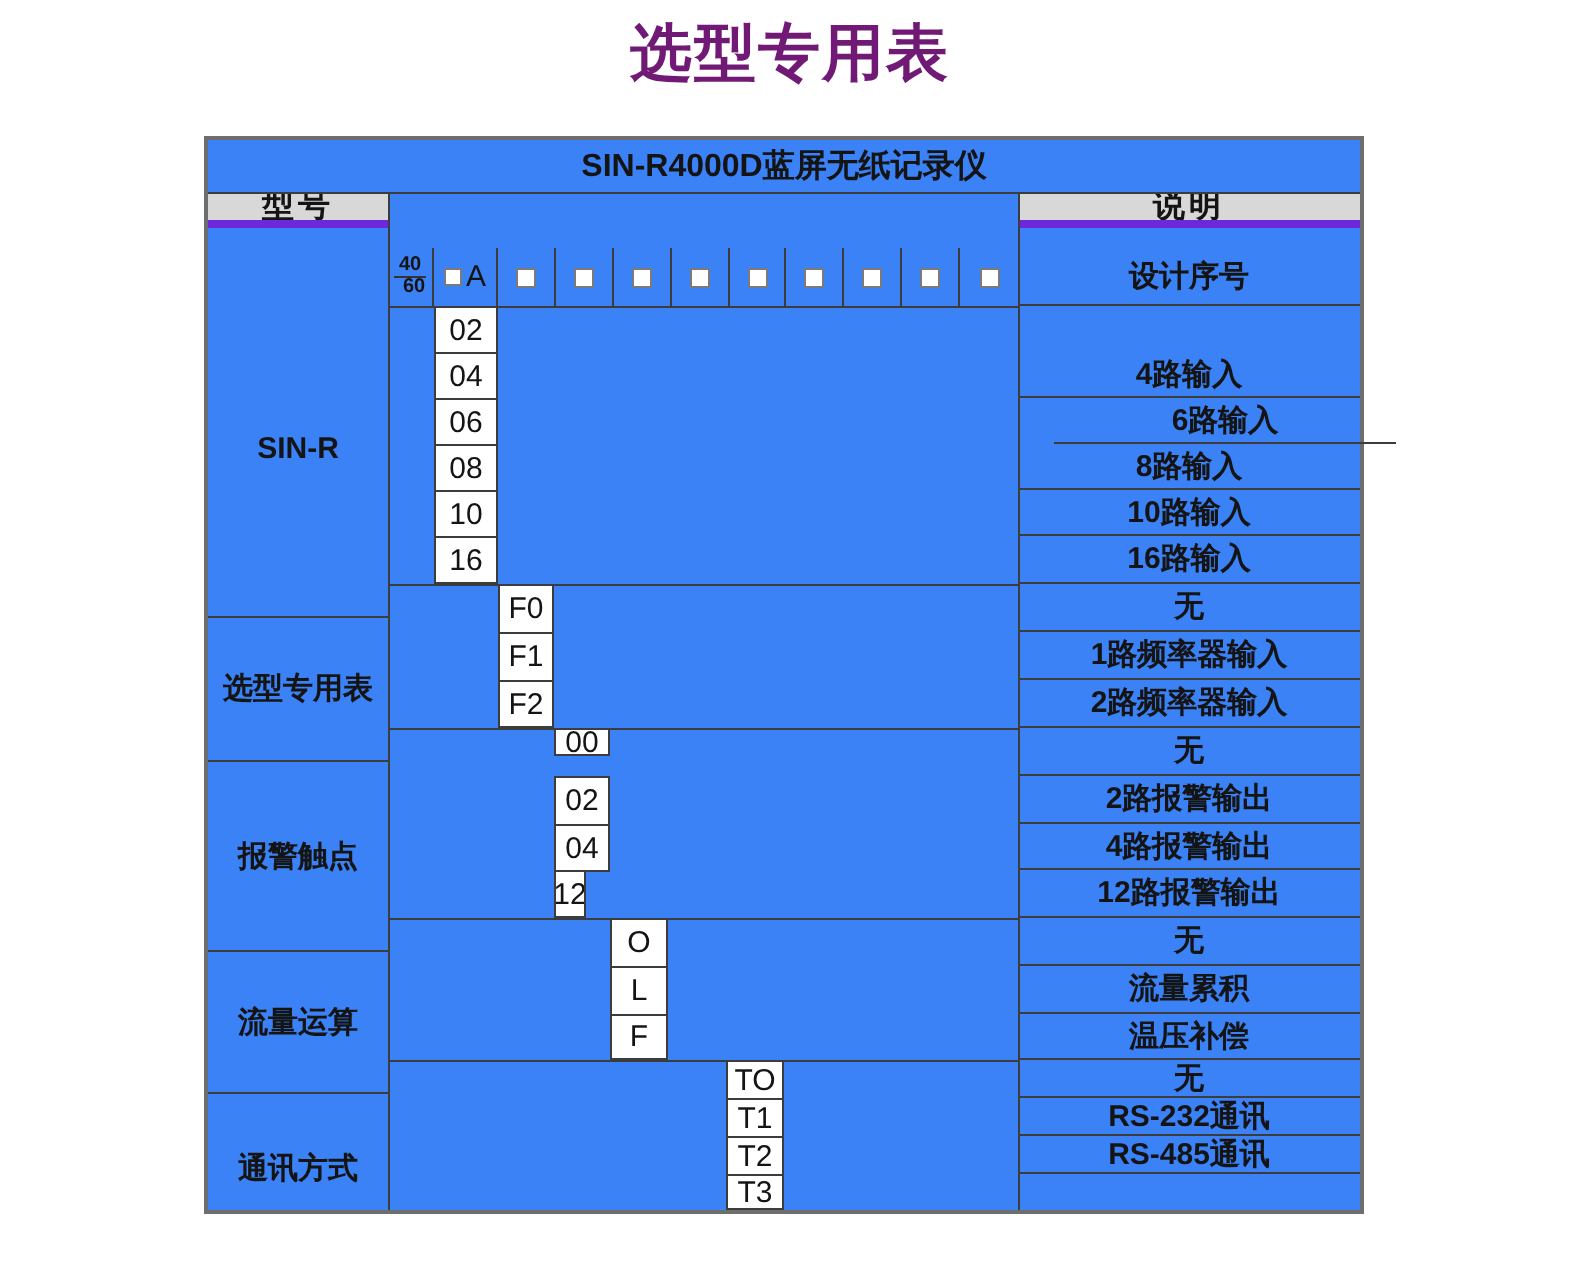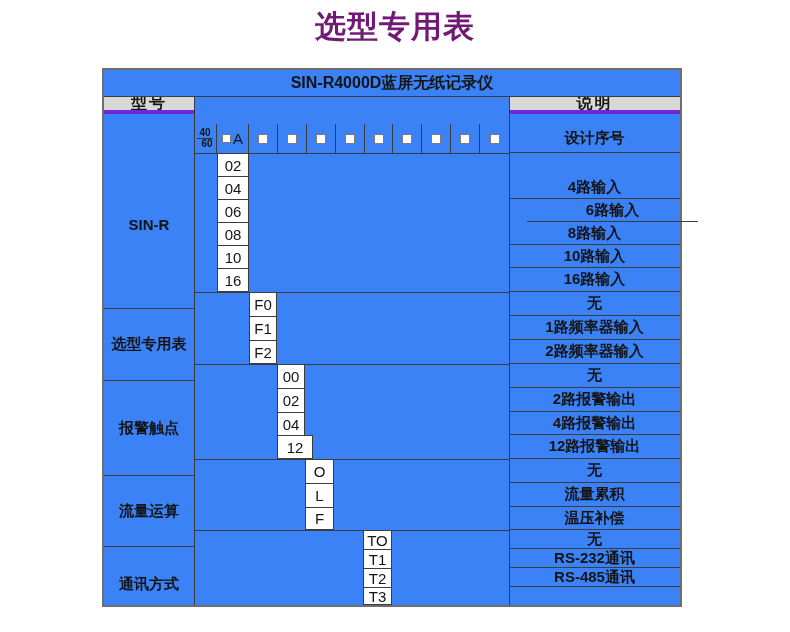--- a/index.html
+++ b/index.html
@@ -121,24 +121,24 @@
     <div class="cell codebox" style="left:113px;width:32px;top:106px;height:24px;">04</div>
     <div class="cell codebox" style="left:113px;width:32px;top:129px;height:24px;">06</div>
     <div class="cell codebox" style="left:113px;width:32px;top:152px;height:24px;">08</div>
     <div class="cell codebox" style="left:113px;width:32px;top:175px;height:24px;">10</div>
     <div class="cell codebox" style="left:113px;width:32px;top:198px;height:24px;">16</div>
 
     <div class="cell codebox" style="left:145px;width:28px;top:222px;height:25px;">F0</div>
     <div class="cell codebox" style="left:145px;width:28px;top:246px;height:25px;">F1</div>
     <div class="cell codebox" style="left:145px;width:28px;top:270px;height:24px;">F2</div>
 
-    <div class="cell codebox" style="left:173px;width:28px;top:294px;height:25px;">00</div>
+    <div class="cell codebox" style="left:173px;width:28px;top:294px;height:14px;">00</div>
     <div class="cell codebox" style="left:173px;width:28px;top:318px;height:25px;">02</div>
     <div class="cell codebox" style="left:173px;width:28px;top:342px;height:24px;">04</div>
-    <div class="cell codebox" style="left:173px;width:36px;top:365px;height:24px;">12</div>
+    <div class="cell codebox" style="left:173px;width:16px;top:365px;height:24px;">12</div>
 
     <div class="cell codebox" style="left:201px;width:29px;top:389px;height:25px;">O</div>
     <div class="cell codebox" style="left:201px;width:29px;top:413px;height:25px;">L</div>
     <div class="cell codebox" style="left:201px;width:29px;top:437px;height:23px;">F</div>
 
     <div class="cell codebox" style="left:259px;width:29px;top:460px;height:20px;">TO</div>
     <div class="cell codebox" style="left:259px;width:29px;top:479px;height:20px;">T1</div>
     <div class="cell codebox" style="left:259px;width:29px;top:498px;height:20px;">T2</div>
     <div class="cell codebox" style="left:259px;width:29px;top:517px;height:18px;">T3</div>
 

